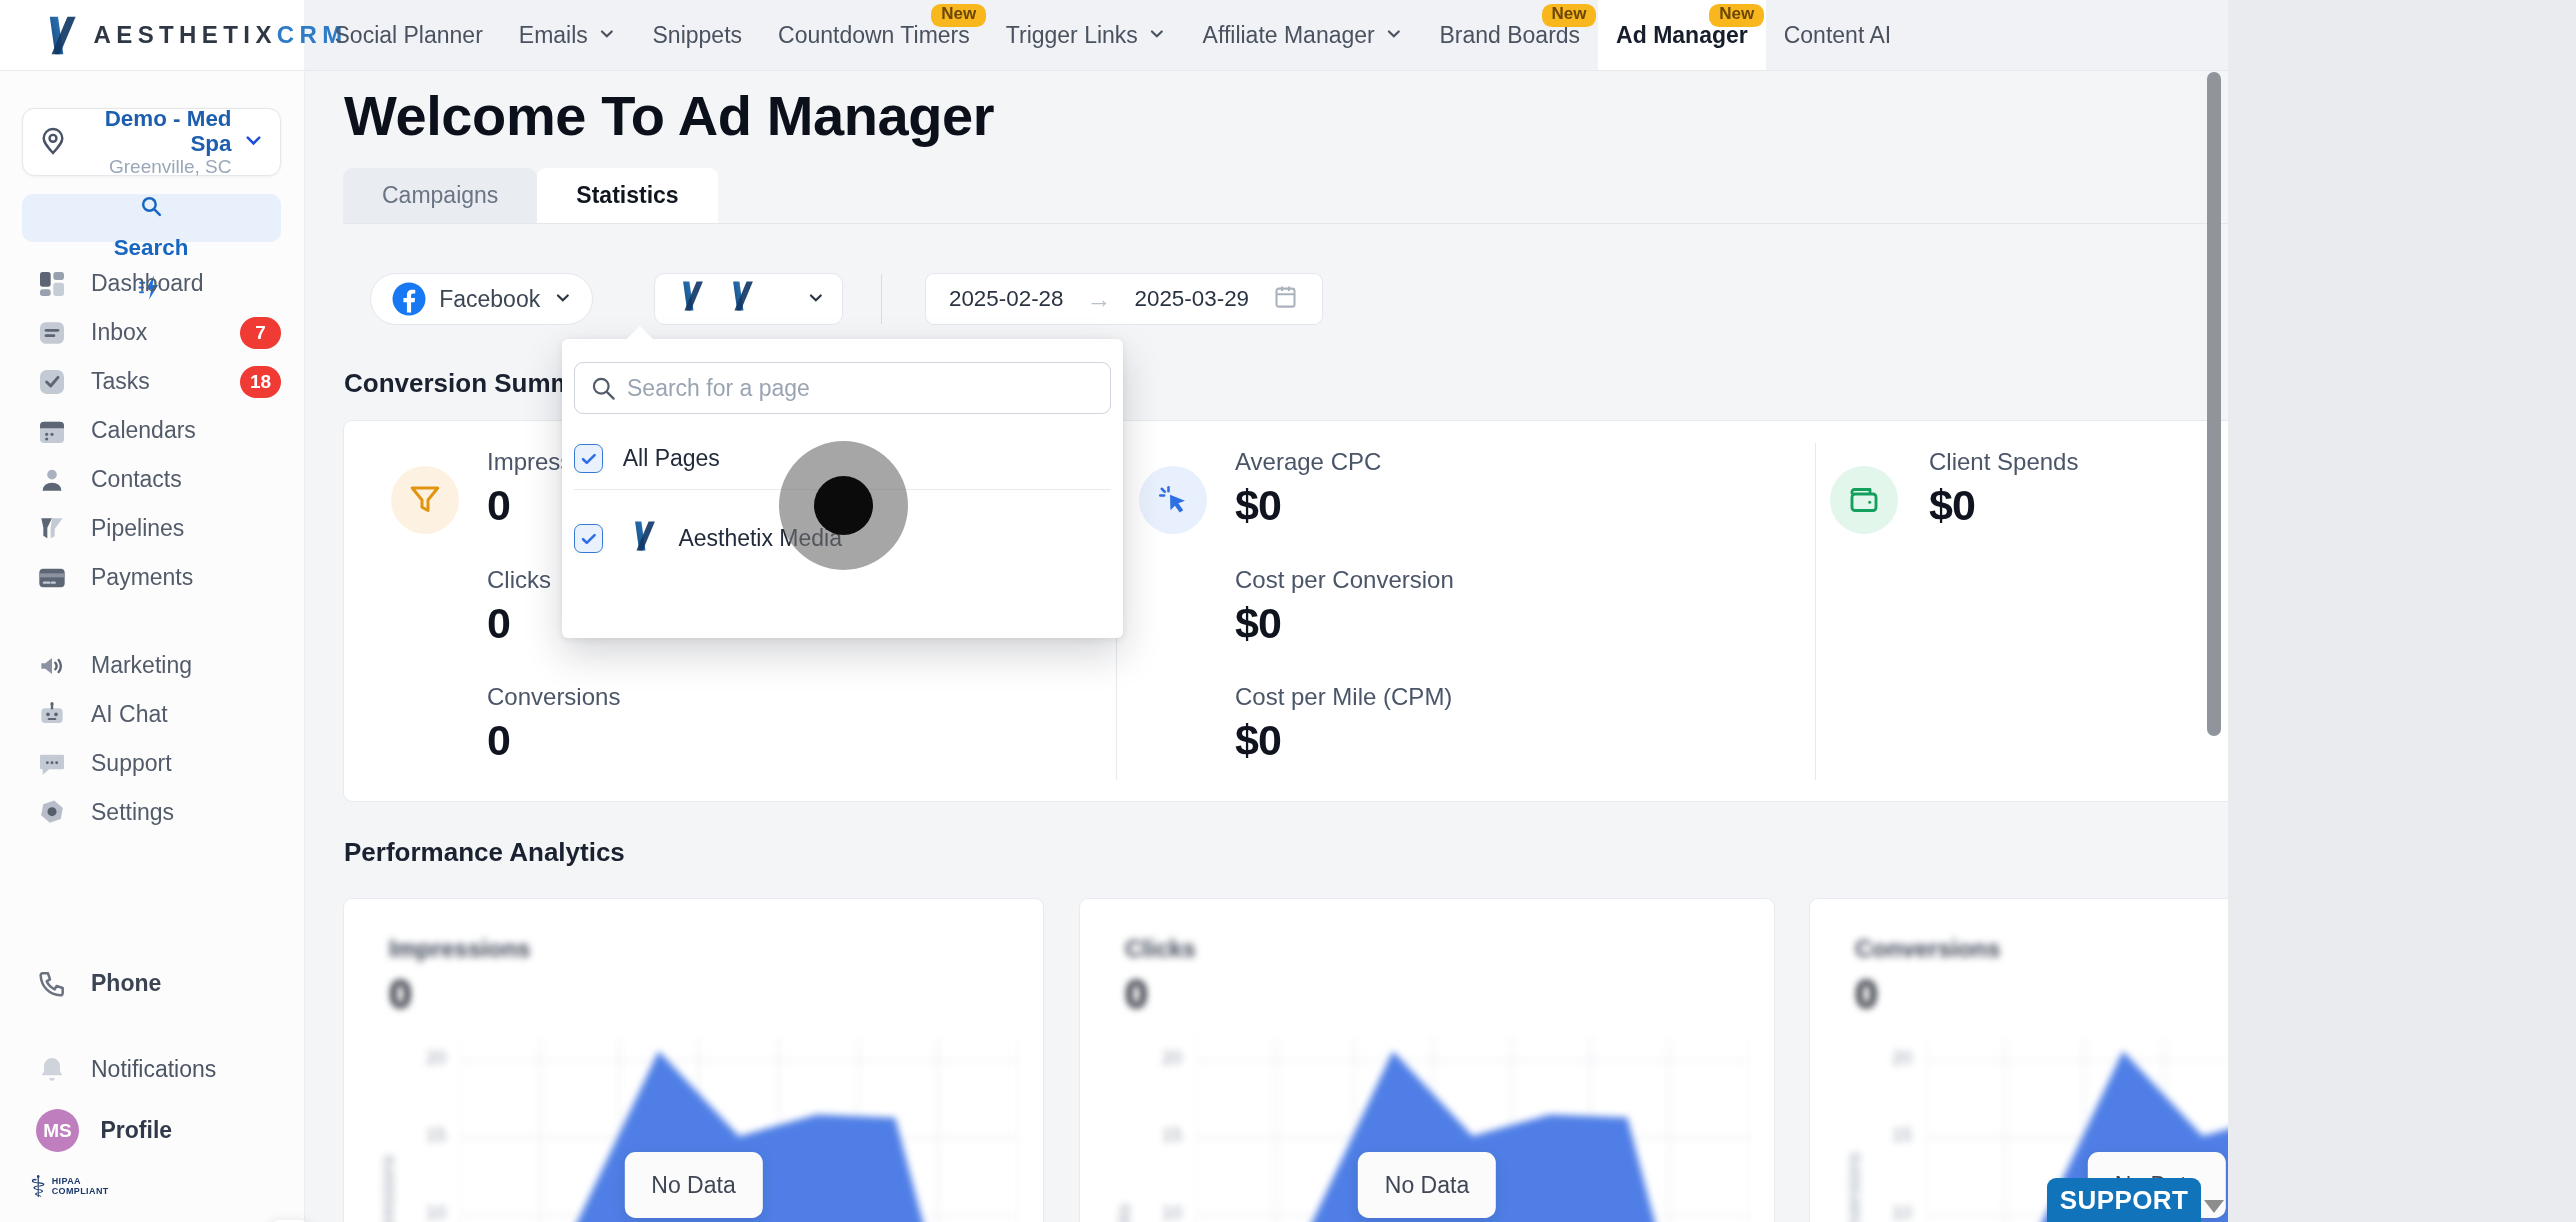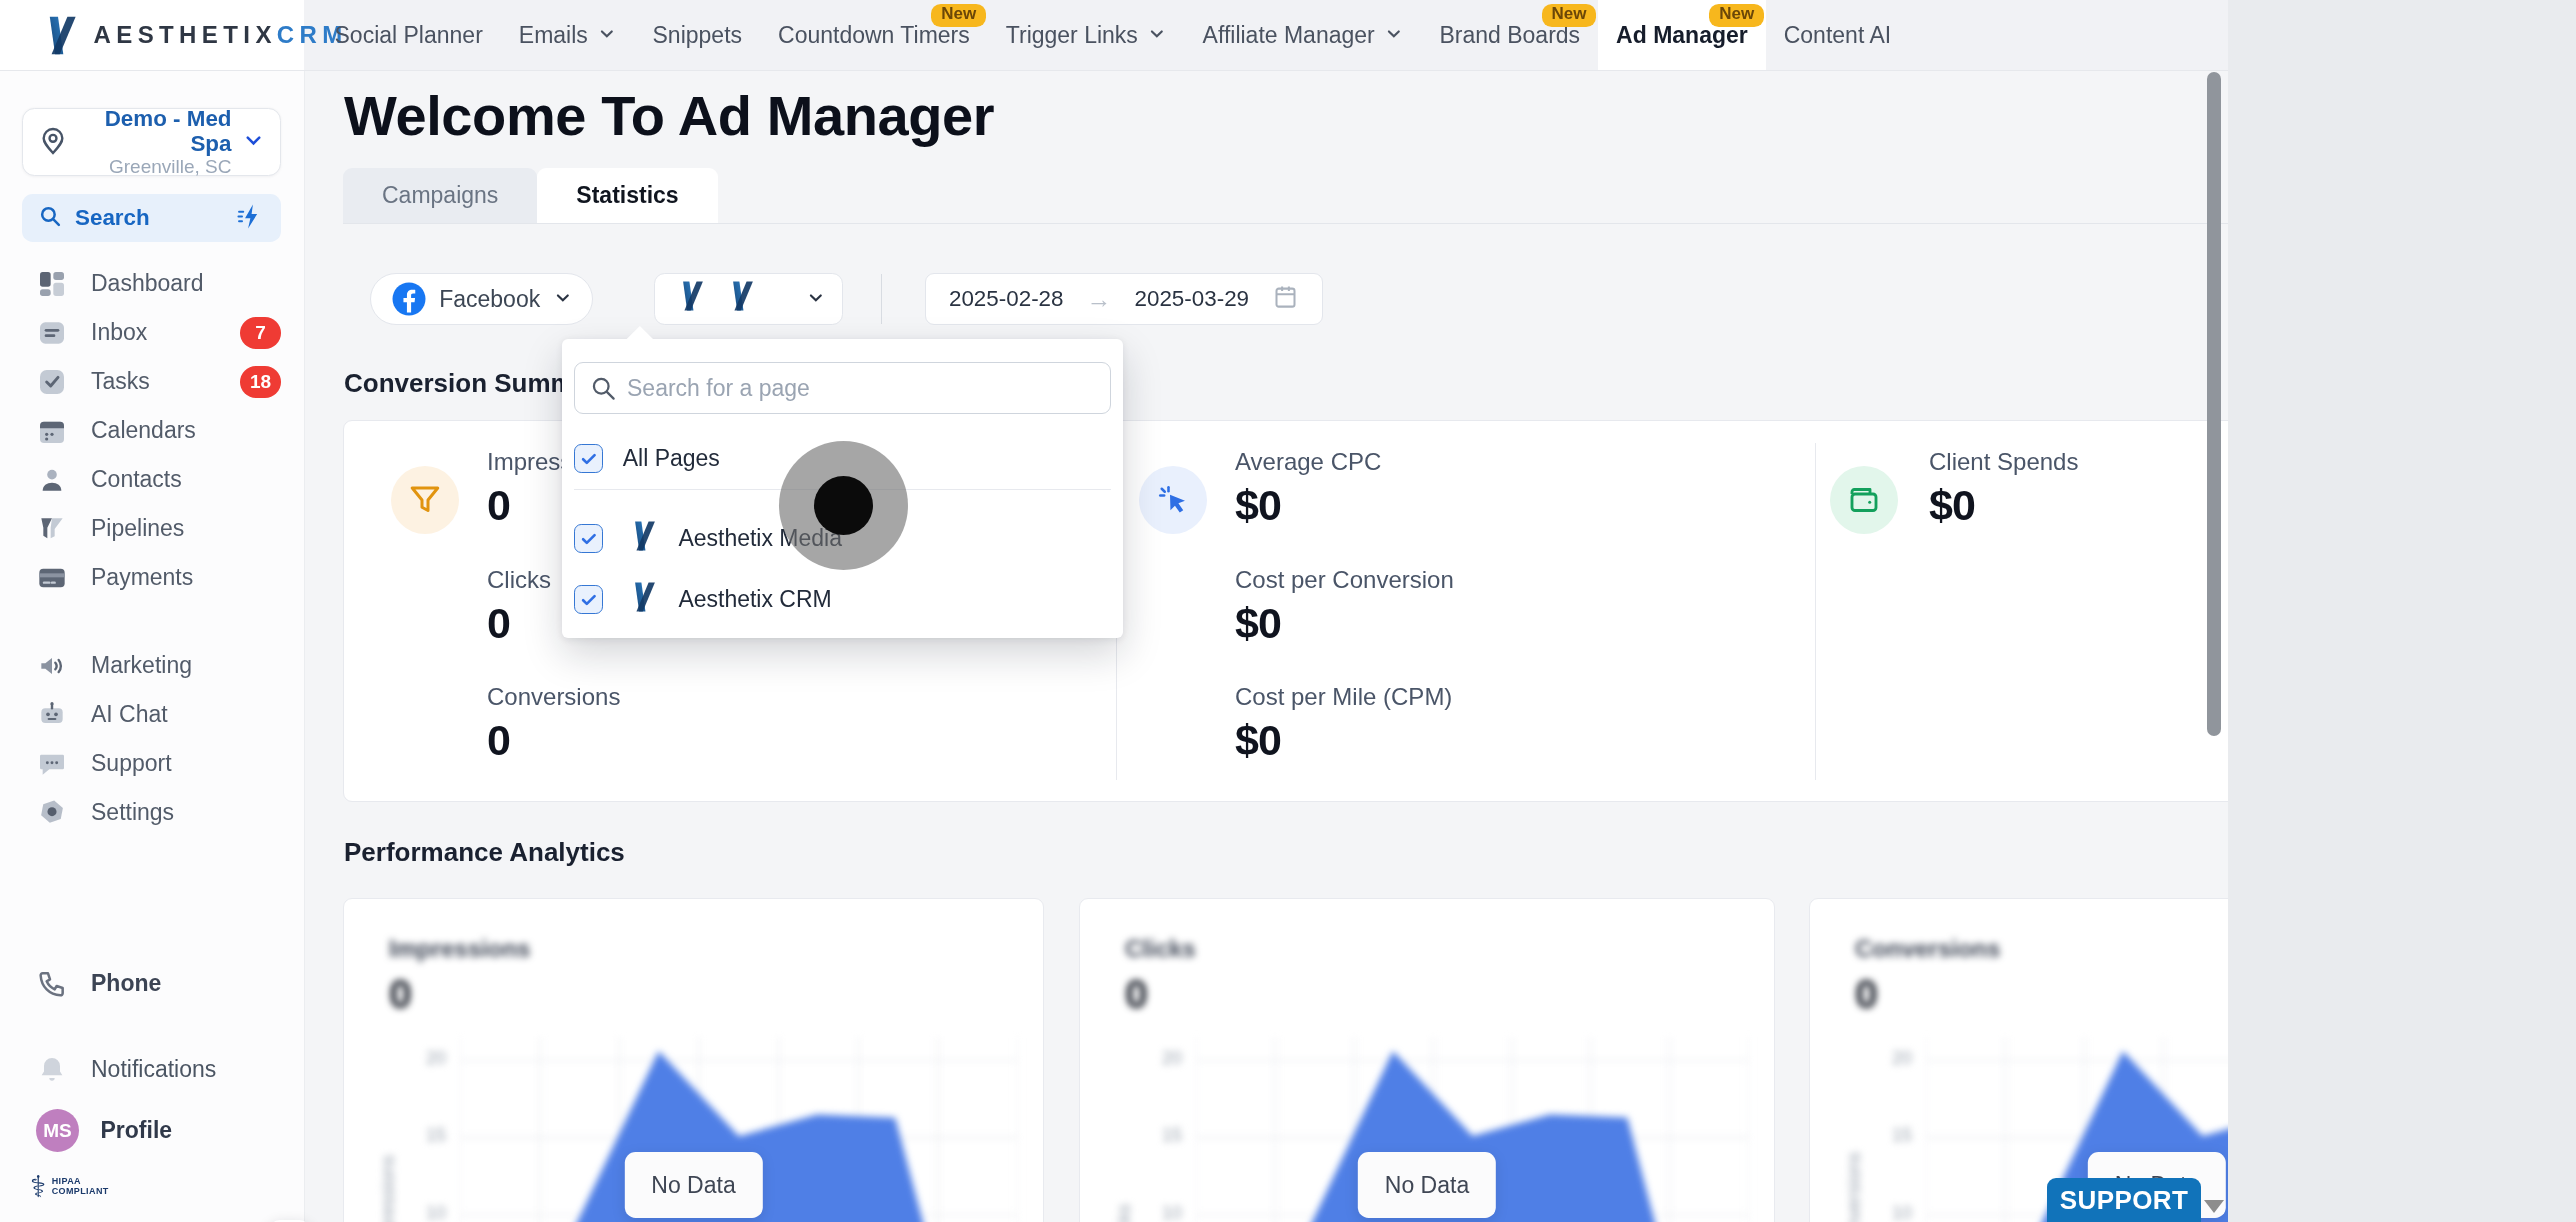--- a/index.html
+++ b/index.html
@@ -19,21 +19,21 @@
   .badge-new{position:absolute;top:3.6px;right:1.8px;background:#f7b71d;color:#6b4708;font-size:17px;font-weight:700;padding:0.9px 9.8px 2.7px;border-radius:9.8px;line-height:19.7px;}
 
   
   .sidebar{position:absolute;left:0;top:70px;width:304px;height:1153px;background:#fcfcfd;border-right:0.9px solid #ebedf0;z-index:15;}
   .loc-card{position:absolute;left:21.5px;top:38px;width:259px;height:68px;background:#fff;border:0.9px solid #e4e7ec;border-radius:12.5px;box-shadow:0 0.9px 2.7px rgba(16,24,40,.05);display:flex;align-items:center;box-sizing:border-box;padding:0 14.3px;gap:10.7px;cursor:pointer;}
   .loc-pin svg{width:32px;height:32px;color:#475467;}
   .loc-texts{flex:1;min-width:0;text-align:right;}
   .loc-name{font-size:22.4px;font-weight:700;color:#1d5fae;line-height:25px;}
   .loc-city{font-size:19px;color:#9aa7b8;line-height:21.5px;}
   .loc-chev svg{width:23px;height:23px;color:#1d4ed8;}
-  .search-pill{position:absolute;left:21.5px;top:124px;width:259px;height:48px;background:#e7f0fb;border-radius:10.7px;display:flex;align-items:center;box-sizing:border-box;padding:0 16px;gap:12.5px;cursor:pointer;}
+  .search-pill{position:absolute;left:21.5px;top:124px;width:259px;height:48px;background:#e7f0fb;border-radius:10.7px;display:flex;align-items:center;box-sizing:border-box;padding:0 16px;gap:12.5px;cursor:pointer;flex-direction:column;}
   .search-pill .sic svg{width:25px;height:25px;color:#1766c2;}
   .search-pill .stx{font-size:22.4px;font-weight:700;color:#1766c2;flex:1;}
   .search-pill .bic svg{width:29px;height:29px;color:#1d6fd6;}
   .menu{position:absolute;left:0;width:304px;}
   .menu-1{top:189px;}
   .menu-2{top:571px;}
   .side-item{display:flex;align-items:center;gap:23px;height:49px;padding:0 23px 0 36px;color:#525b69;font-size:23px;cursor:pointer;}
   .side-item .icn svg{width:32px;height:32px;display:block;}
   .side-badge{margin-left:auto;background:#ef3b34;color:#fff;font-size:19px;font-weight:700;min-width:21.5px;height:32px;padding:0 9.8px;border-radius:16px;display:flex;align-items:center;justify-content:center;}
   .phone-row{position:absolute;left:0;top:889px;}
@@ -632,38 +632,20 @@
                   <linearGradient id="axg2" x1="0" y1="1" x2="1" y2="0">
                     <stop offset="0" stop-color="#123a66"></stop>
                     <stop offset="1" stop-color="#2f86d1"></stop>
                   </linearGradient>
                 </defs>
                 <path d="M10 4h7l9 32h-7z" fill="url(#axg2)" transform="skewX(-8) translate(4 0)"></path>
                 <path d="M30 4h-7l-9 32h7z" fill="#123a66" opacity=".92" transform="skewX(-8) translate(6 0)"></path>
               </svg></span>
             <span>Aesthetix Media</span>
           </div>
-          <div class="opt opt-2">
-            <span class="cbx">
-              <svg viewBox="0 0 24 24" fill="none" stroke="currentColor" stroke-width="3.2" stroke-linecap="round" stroke-linejoin="round">
-                <path d="M5 12.5l4.5 4.5L19 7.5"></path>
-              </svg>
-            </span>
-            <span class="icn opt-logo"><svg viewBox="0 0 40 40">
-                <defs>
-                  <linearGradient id="axg2" x1="0" y1="1" x2="1" y2="0">
-                    <stop offset="0" stop-color="#123a66"></stop>
-                    <stop offset="1" stop-color="#2f86d1"></stop>
-                  </linearGradient>
-                </defs>
-                <path d="M10 4h7l9 32h-7z" fill="url(#axg2)" transform="skewX(-8) translate(4 0)"></path>
-                <path d="M30 4h-7l-9 32h7z" fill="#123a66" opacity=".92" transform="skewX(-8) translate(6 0)"></path>
-              </svg></span>
-            <span>Aesthetix CRM</span>
-          </div>
         </div>
     </div>
 
     <div class="click-outer">
       <div class="click-inner"></div>
     </div>
   </main>
 
   <div class="support-btn">SUPPORT</div>
   <div class="corner-tri"></div>

